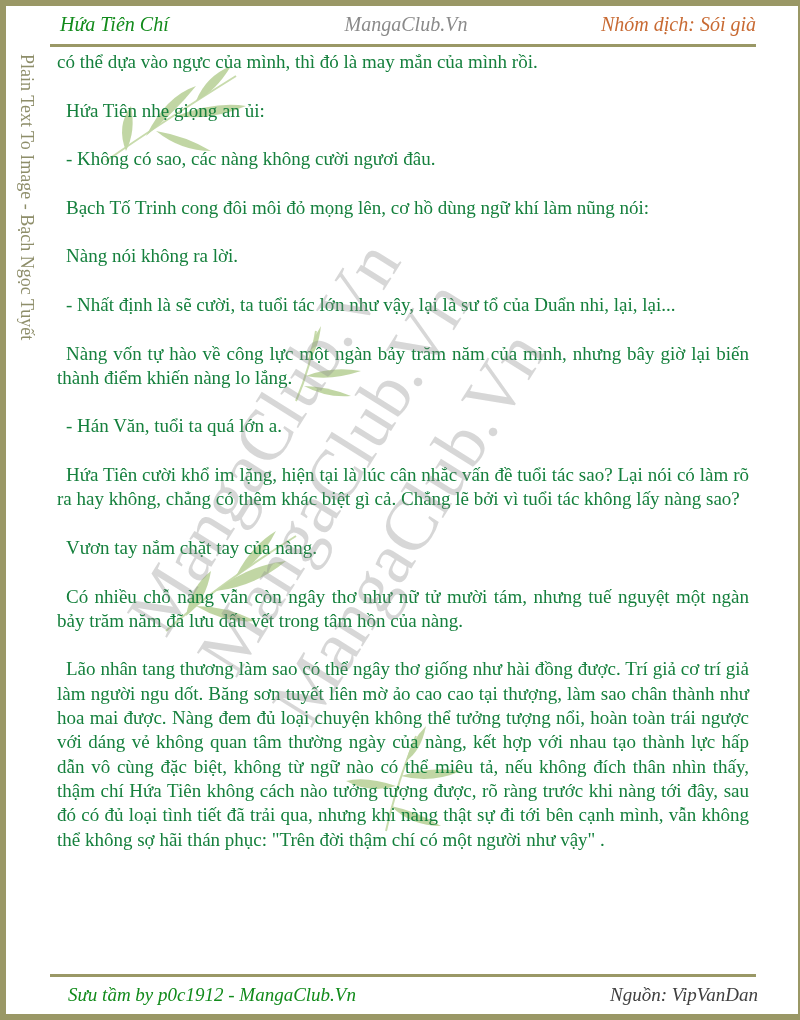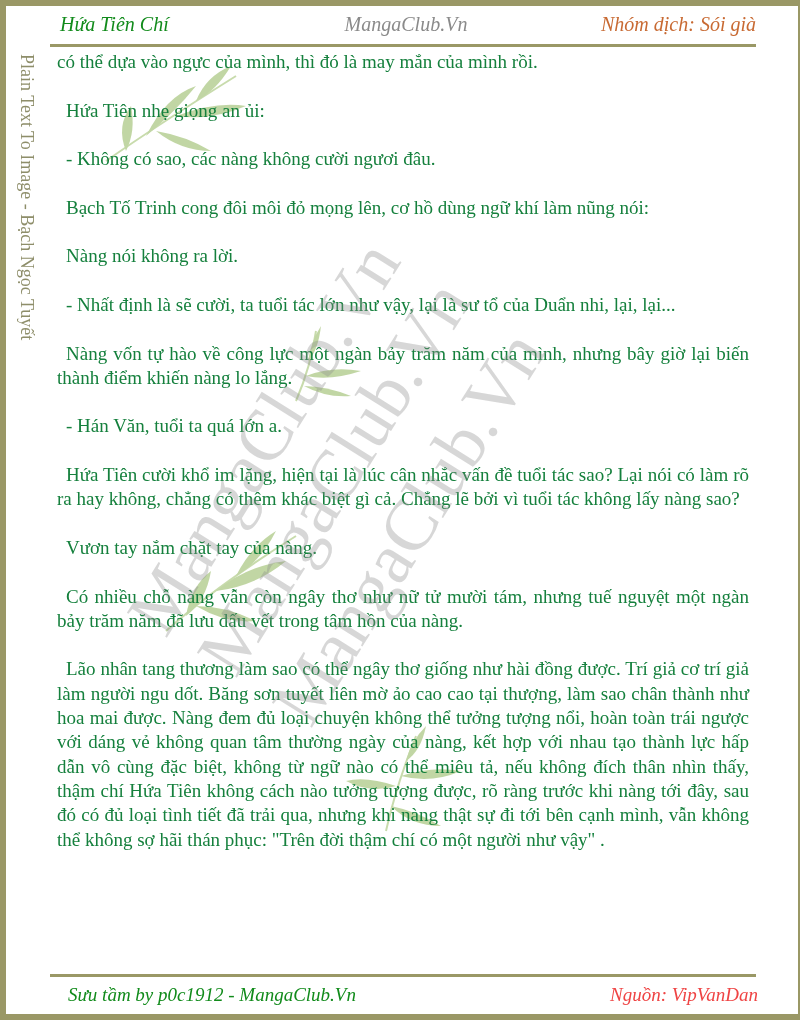--- a/index.html
+++ b/index.html
@@ -36,21 +36,21 @@
     position: absolute; left: 51px; top: 44px; width: 692px;
     font-size: 19px; line-height: 24.3px; color: #15803d;
     text-align: justify;
     z-index: 2;
   }
   .content p { margin: 0 0 24.3px 0; text-indent: 9px; }
   .footer span {
     position: absolute; top: 978px; font-style: italic; font-size: 19px;
   }
   .f-left { left: 62px; color: #118b1b; }
-  .f-right { right: 40px; color: #ef4444; }
+  .f-right { right: 40px; color: #404040; }
   .watermark {
     position: absolute; font-size: 72px; color: rgba(140,140,140,0.35);
     transform: rotate(-58deg); transform-origin: left bottom; white-space: nowrap;
     z-index: 3; pointer-events: none; font-family: "Liberation Serif", serif;
   }
   .bamboo { position: absolute; z-index: 1; opacity: 0.55; }
 </style>
 </head>
 <body>
 

